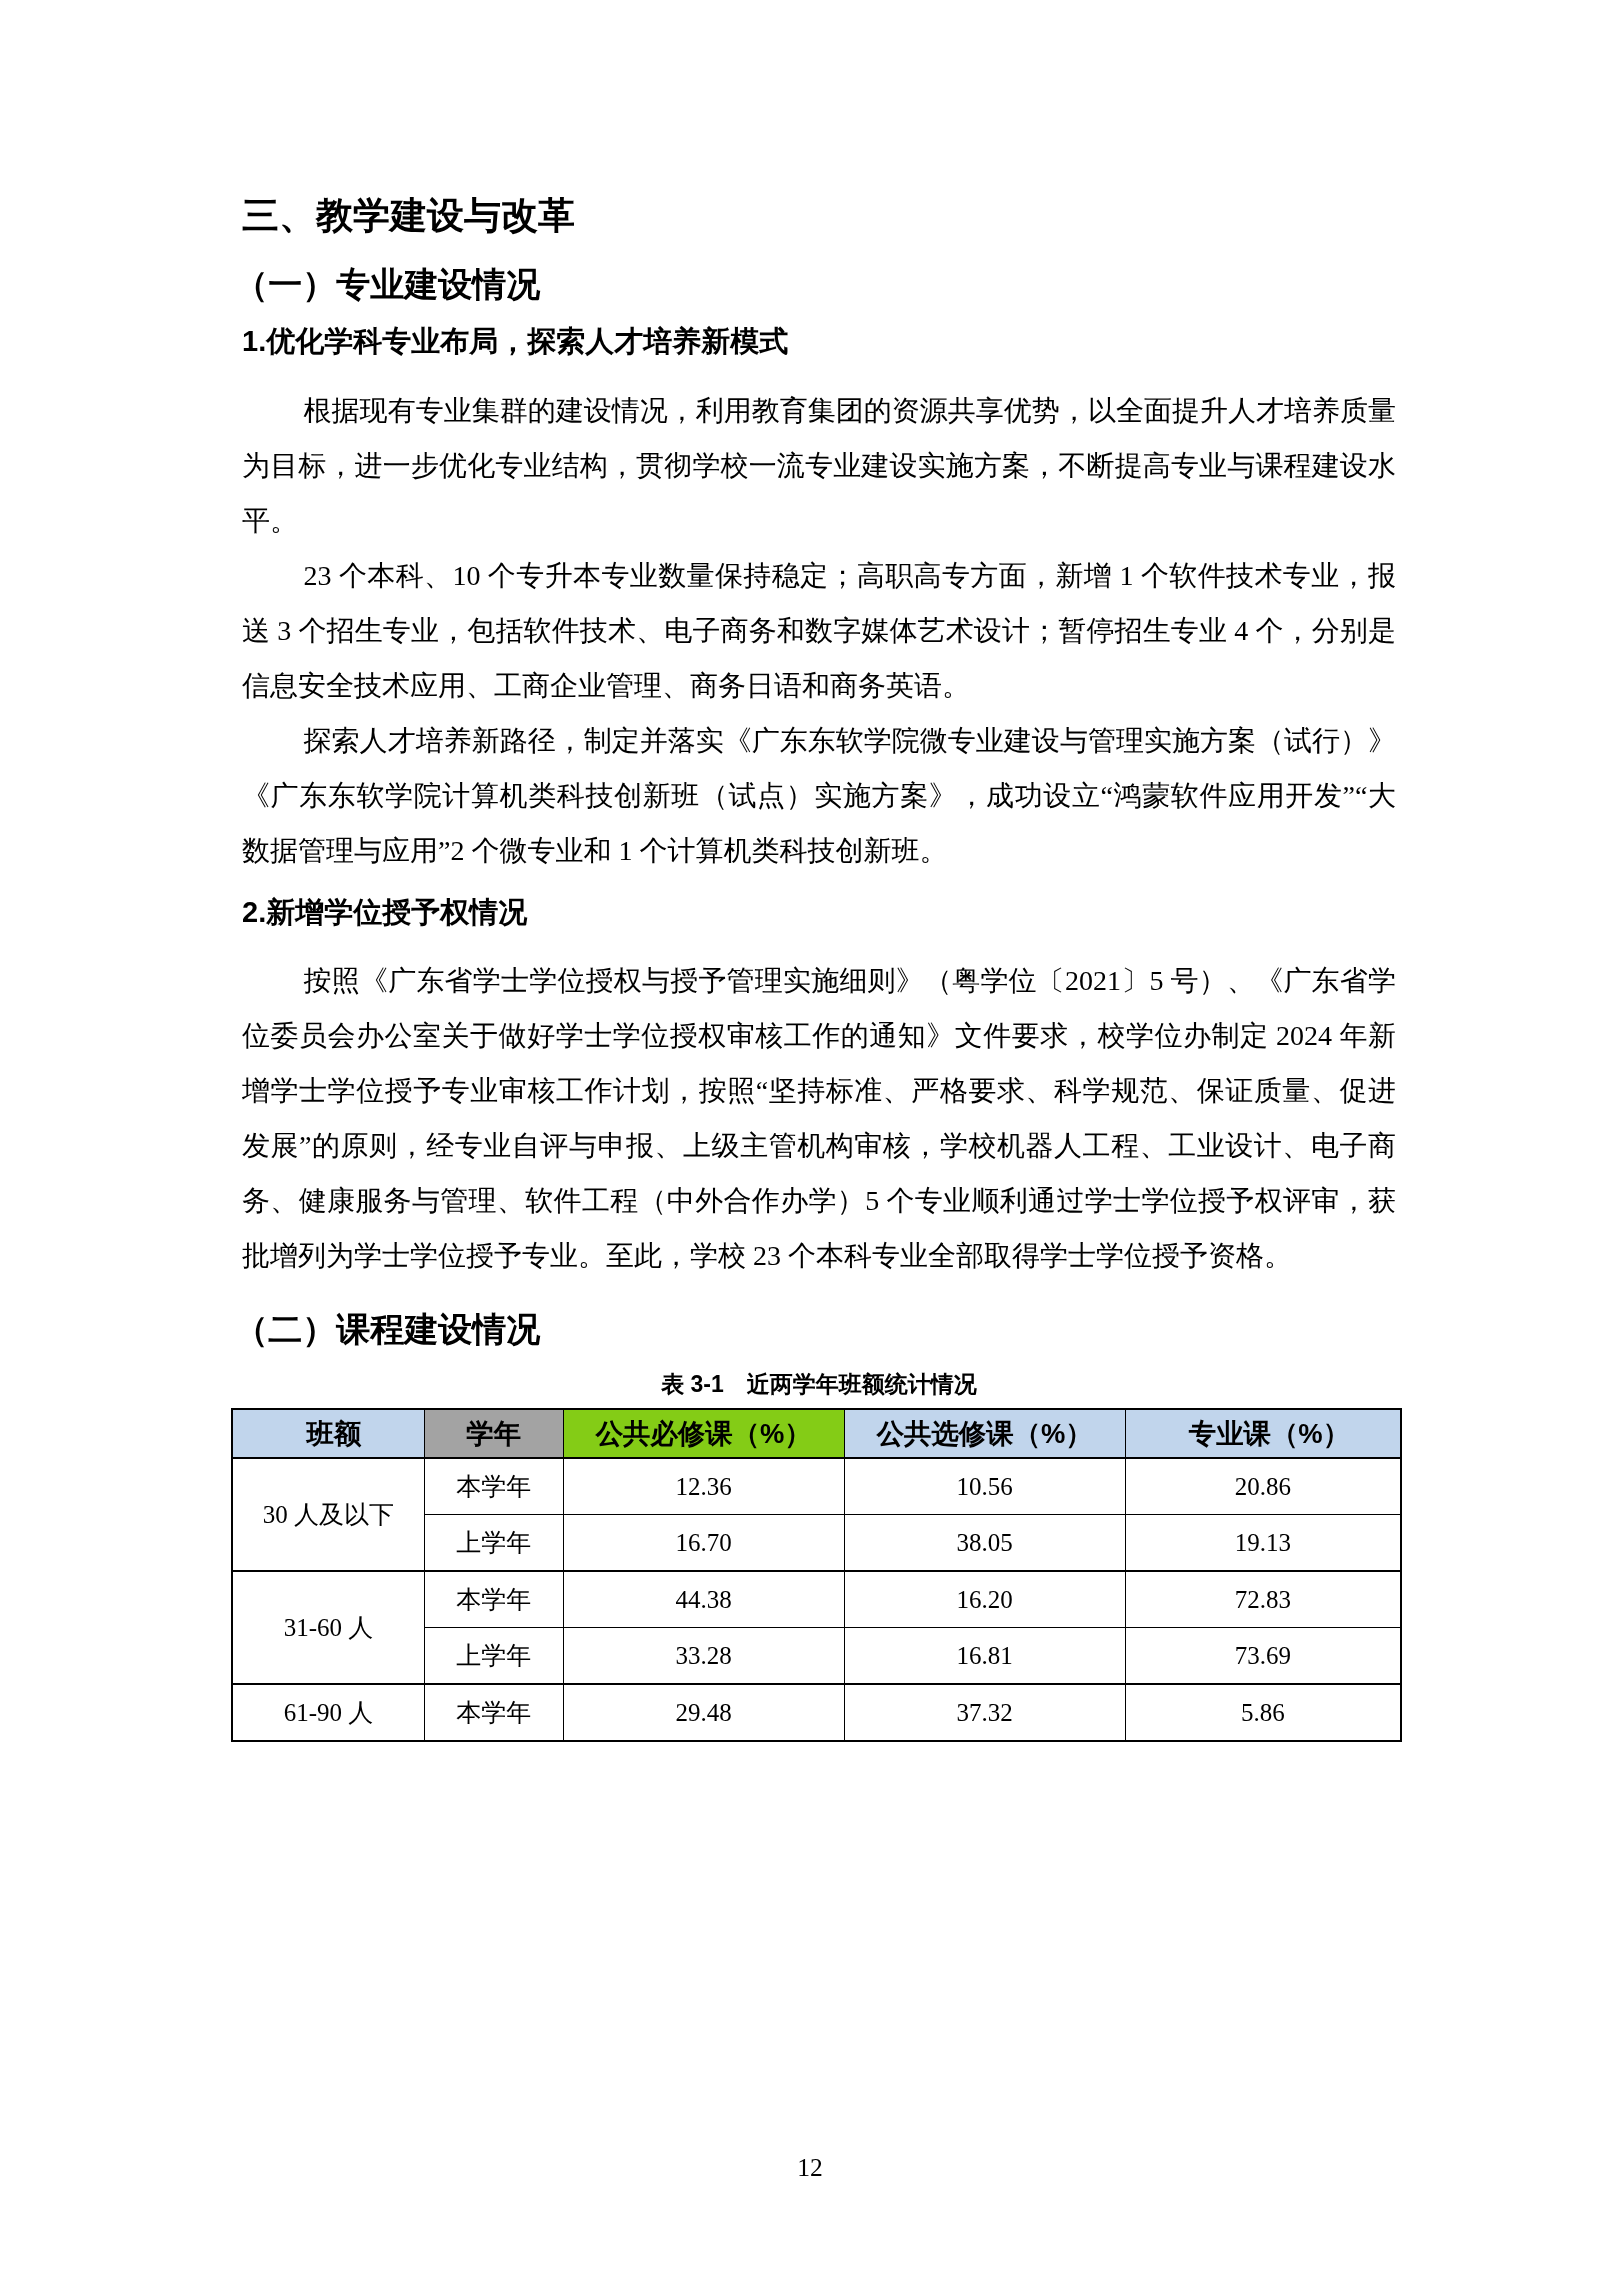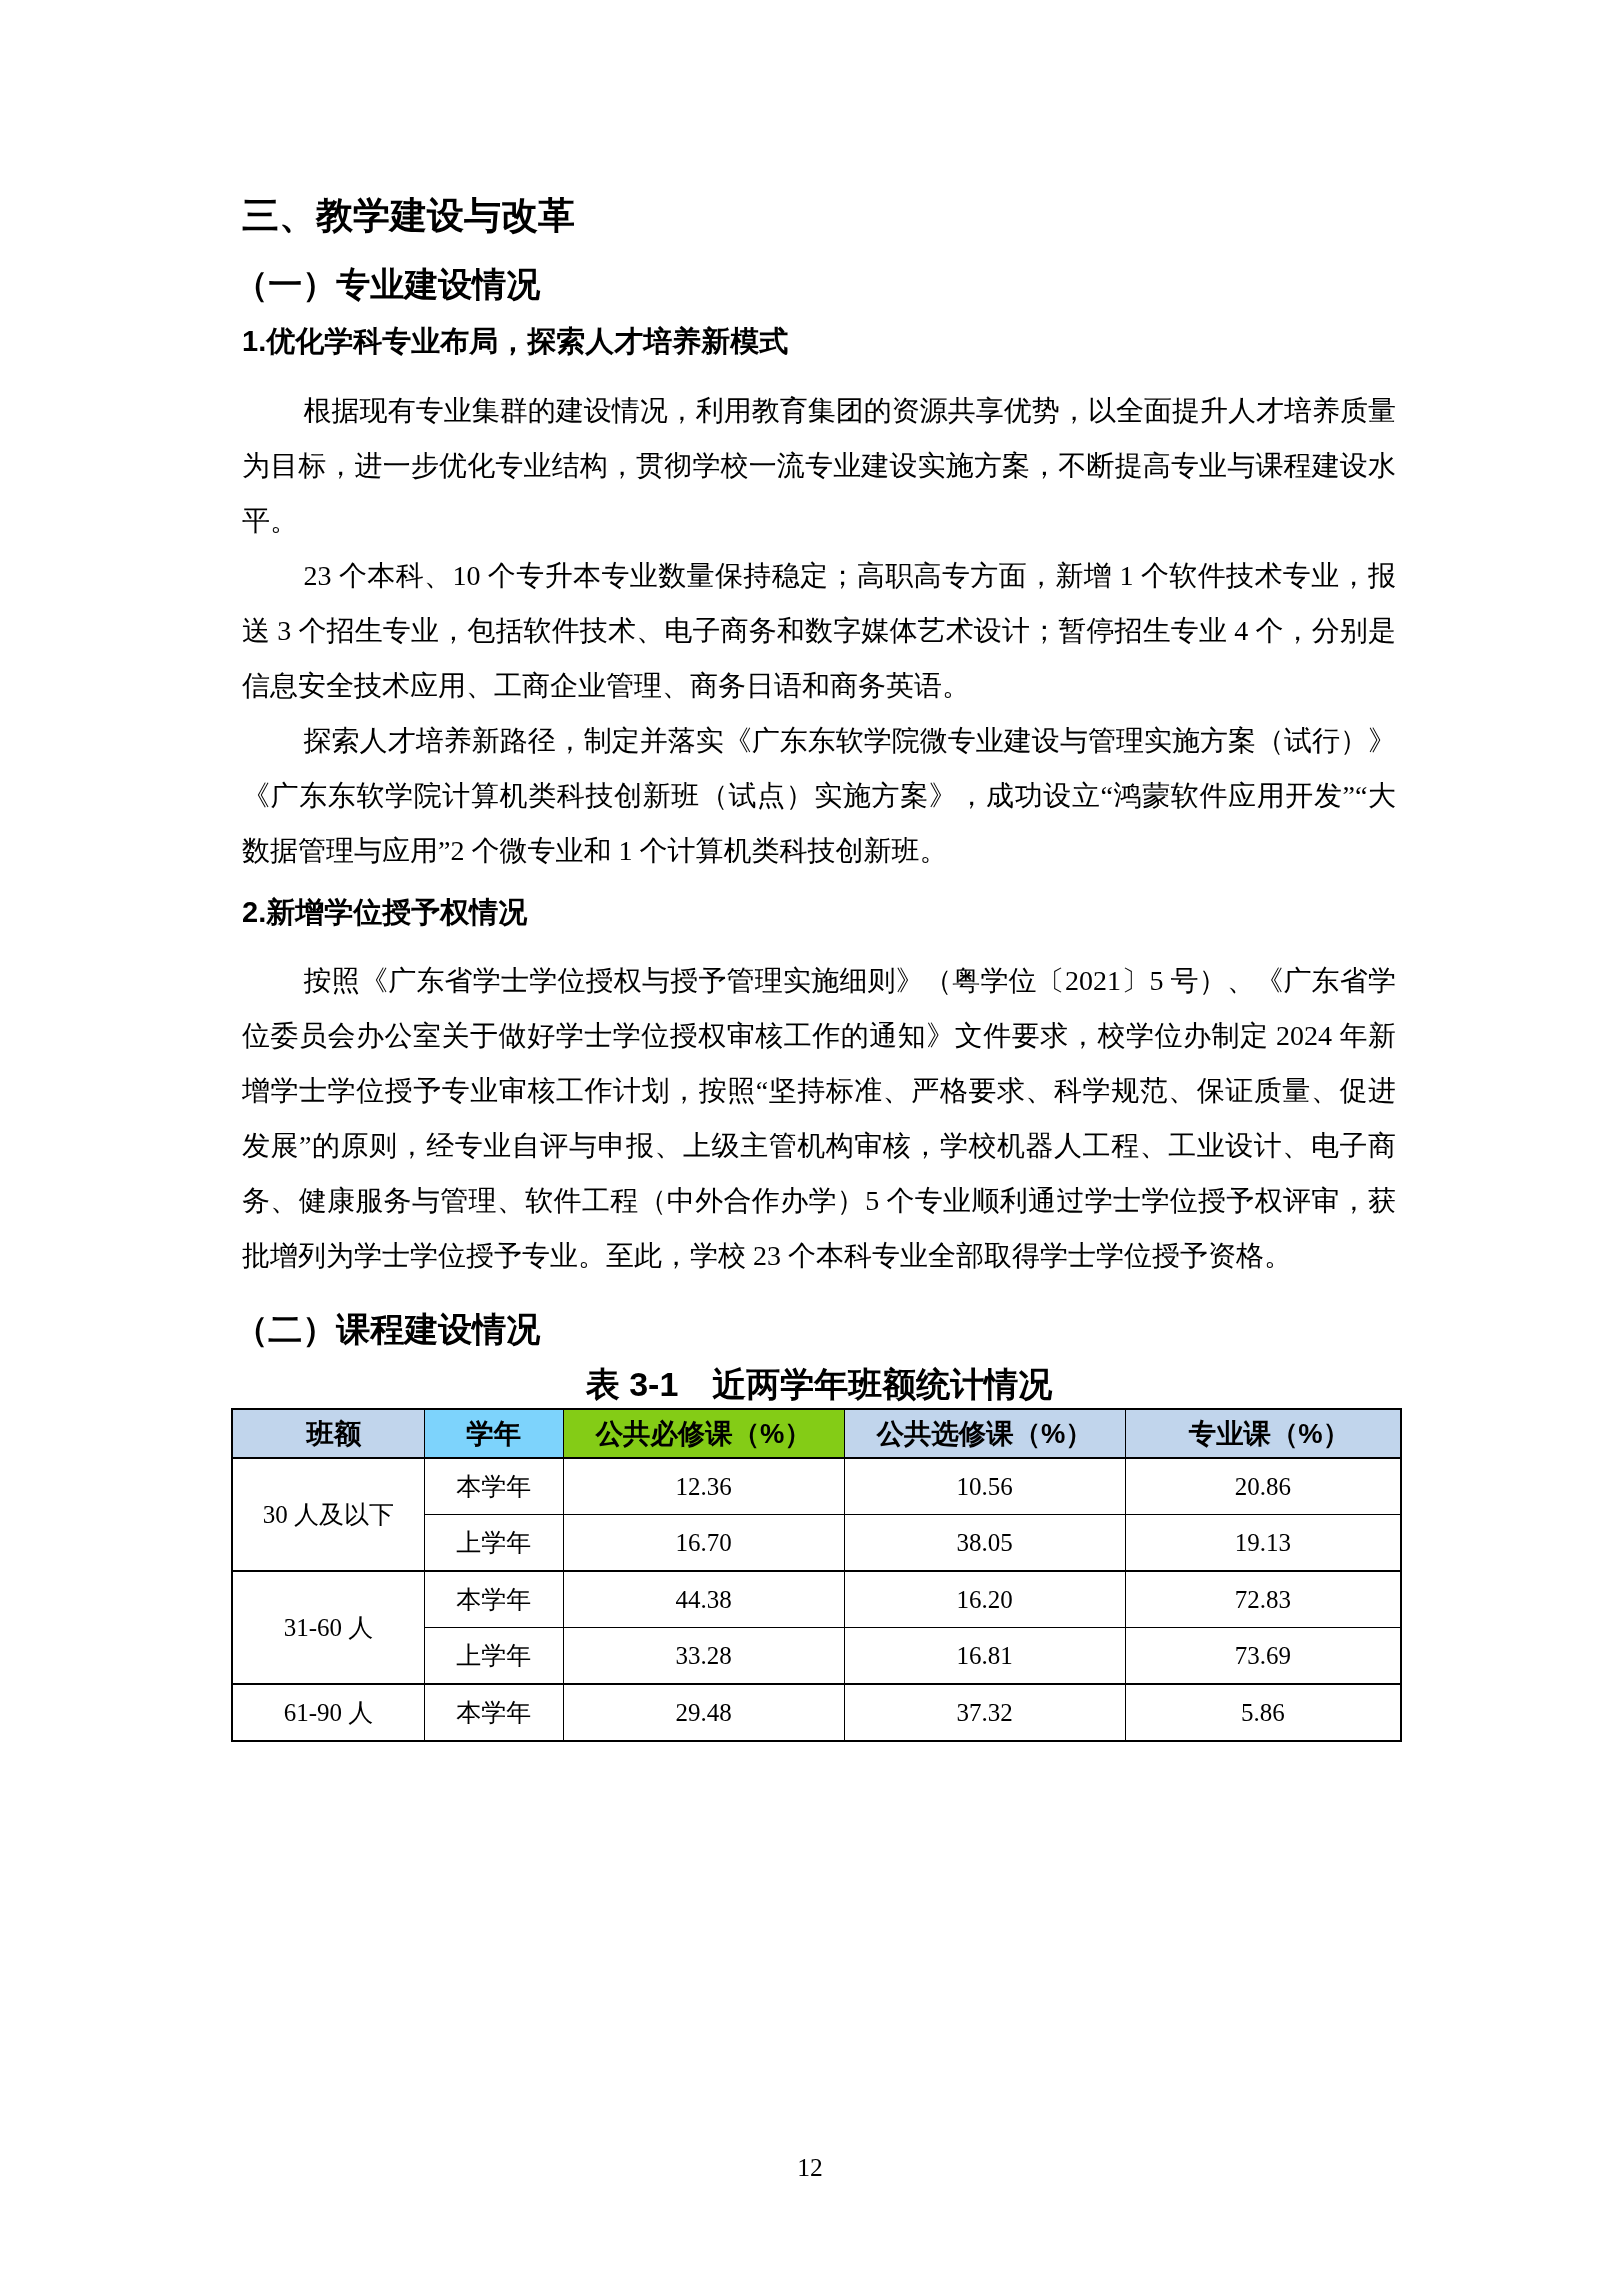--- a/index.html
+++ b/index.html
@@ -43,21 +43,21 @@
   .para {
     font-size: 28px;
     line-height: 55px;
     text-align: justify;
     text-indent: 2.2em;
     margin: 0;
   }
   .table-caption {
     font-family: "Liberation Sans", sans-serif;
     font-weight: bold;
-    font-size: 34px;
+    font-size: 23px;
     line-height: 31px;
     text-align: center;
     margin: 9.8px 0 7.8px 0;
   }
   table.stats {
     border-collapse: collapse;
     table-layout: fixed;
     width: 1170px;
     margin-left: -10.8px;
     border: 2.9px solid #000;
@@ -121,21 +121,21 @@
       <colgroup>
         <col style="width:192px">
         <col style="width:139px">
         <col style="width:281px">
         <col style="width:281px">
         <col style="width:276px">
       </colgroup>
       <thead>
         <tr>
           <th class="hdr" style="background: rgb(193, 213, 236); padding-left: 11px;">班额</th>
-          <th class="hdr" style="background: #7dd3fc;">学年</th>
+          <th class="hdr" style="background: #a3a3a3;">学年</th>
           <th class="hdr" style="background: #84cc16;">公共必修课（%）</th>
           <th class="hdr" style="background: rgb(193, 213, 236);">公共选修课（%）</th>
           <th class="hdr" style="background: rgb(193, 213, 236); padding-left: 13px;">专业课（%）</th>
         </tr>
       </thead>
       <tbody>
         <tr>
           <td rowspan="2">30 人及以下</td>
           <td>本学年</td>
           <td>12.36</td>

